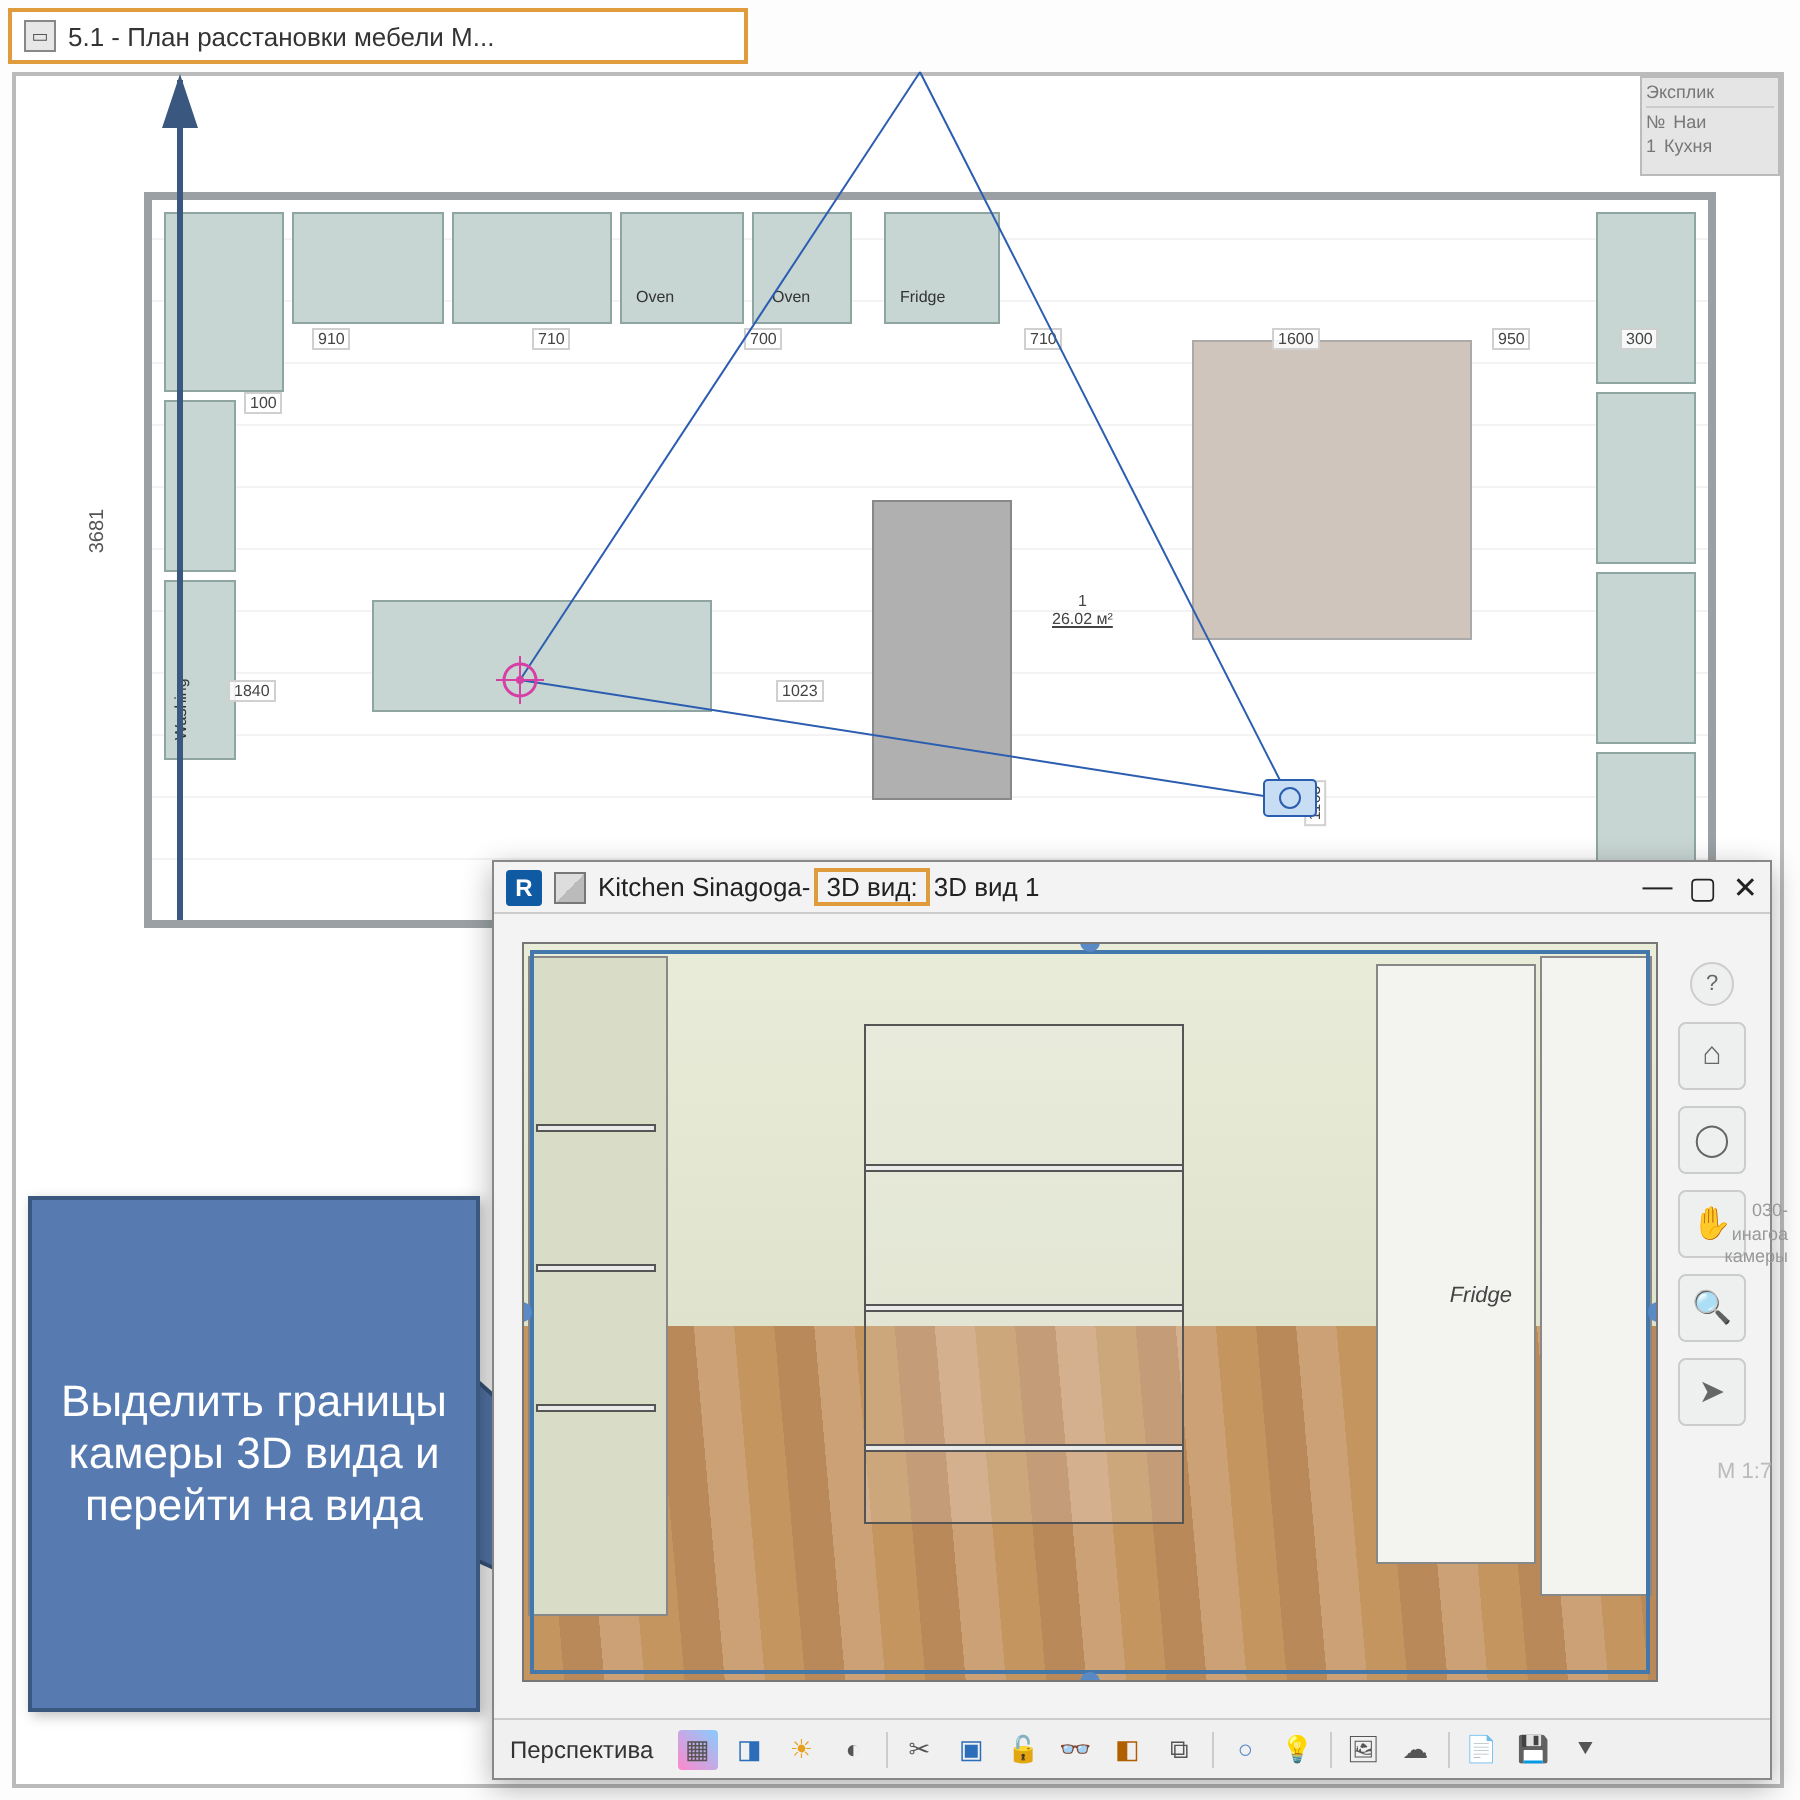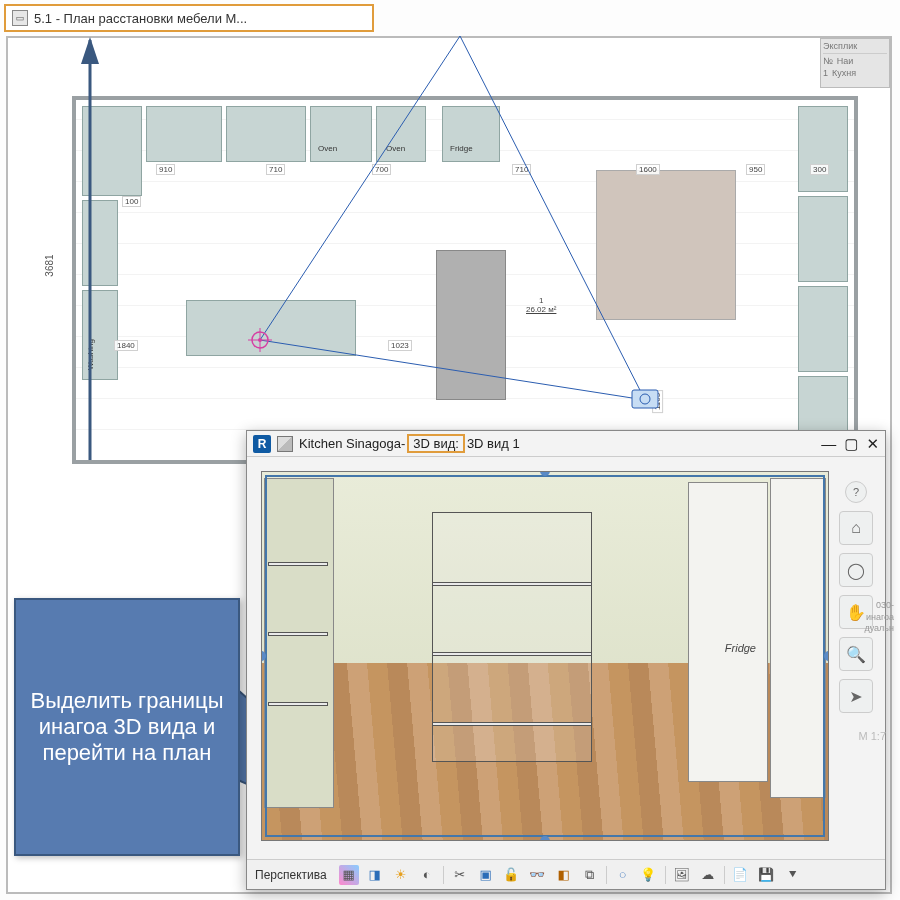--- a/index.html
+++ b/index.html
@@ -236,21 +236,21 @@
     <span class="tool-icn">🖼</span>
     <span class="tool-icn">☁</span>
     <span class="tool-sep"></span>
     <span class="tool-icn">📄</span>
     <span class="tool-icn">💾</span>
     <span class="tool-icn">⯆</span>
   </div>
 </div>
 
 <div class="callout">
-  <span>Выделить границы инагоа 3D вида и перейти на план</span>
+  <span>Выделить границы камеры 3D вида и перейти на вида</span>
 </div>
 
 <div class="band-stamp">
   <div>030-</div>
   <div>инагоа</div>
-  <div>дуальн</div>
+  <div>камеры</div>
 </div>
 <div class="scale-tag">М 1:7</div>
 
 </body></html>

